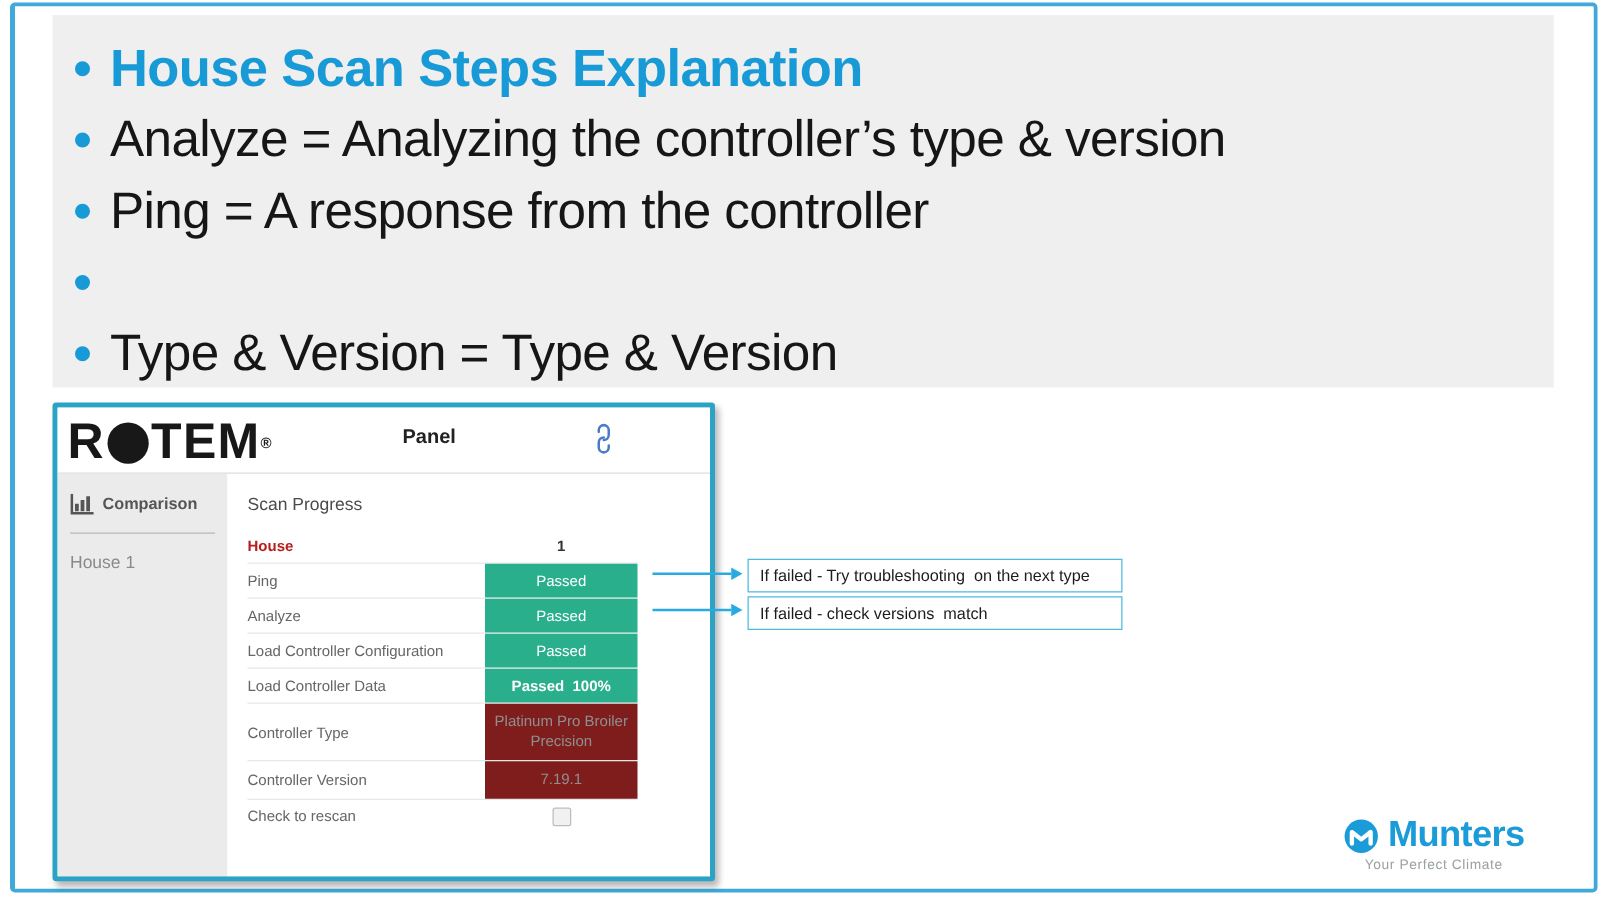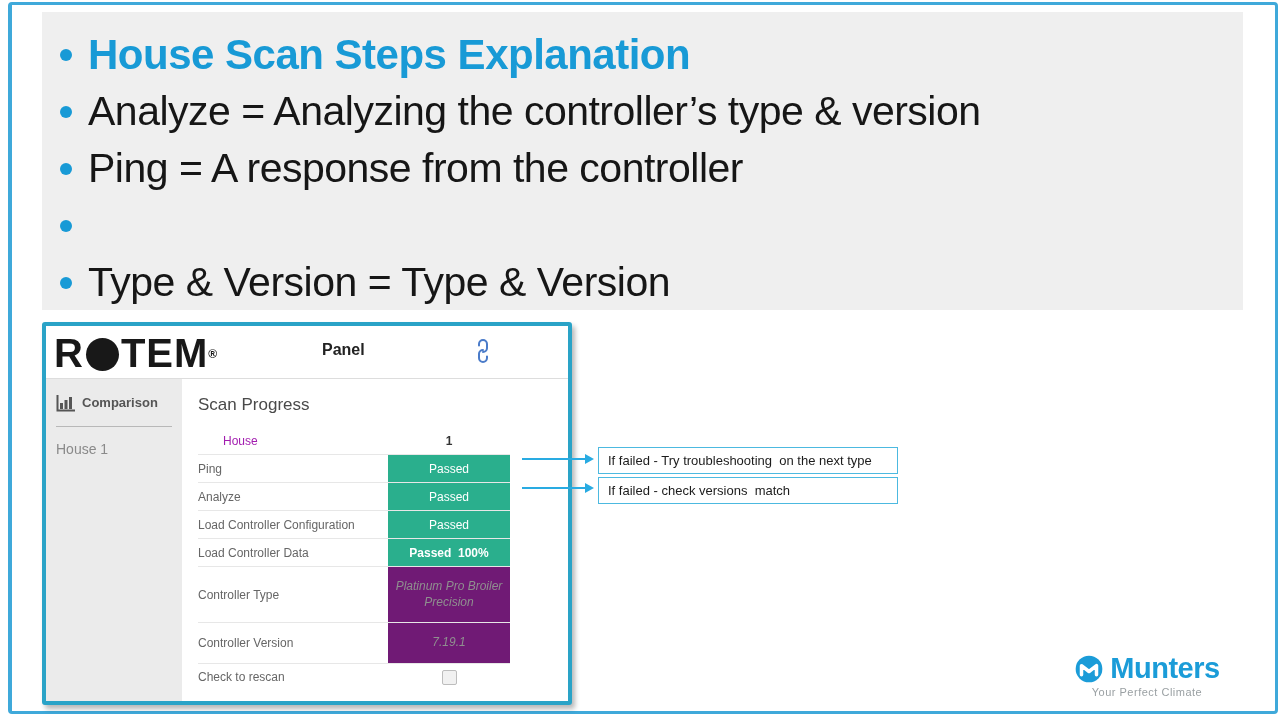--- a/index.html
+++ b/index.html
@@ -32,32 +32,32 @@
   .link-icon svg{transform:rotate(-45deg);}
 
   .panel-body{display:flex;height:326px;}
   .sidebar{width:136px;background:#ebebeb;flex:none;padding-top:12px;box-sizing:border-box;}
   .sidebar-comparison{display:flex;padding:4px 8px 10px 10px;cursor:default;}
   .comparison-label{font-size:13px;font-weight:bold;color:#555;margin-left:7px;}
   .sidebar-divider{height:1px;background:#b8b8b8;margin:4px 10px 0 10px;}
   .sidebar-house{font-size:14px;color:#8a8a8a;padding:14px 10px 0 10px;}
 
   .main{flex:1;background:#fff;padding:16px 0 0 16px;box-sizing:border-box;}
-  .scan-title{font-size:17px;color:#4a4a4a;margin-bottom:12px;}
+  .scan-title{font-size:14px;color:#4a4a4a;margin-bottom:12px;}
   .scan-table{width:312px;}
   .trow{display:flex;align-items:stretch;border-top:1px solid #e7e7e7;min-height:27px;}
   .trow:first-child{border-top:none;}
   .trow .tlabel{flex:1;font-size:12px;color:#666;display:flex;align-items:center;}
   .trow .tvalue{width:122px;flex:none;font-size:12px;display:flex;align-items:center;
     justify-content:center;text-align:center;white-space:pre;}
-  .trow.head .tlabel{font-weight:normal;color:#a21caf;margin-left:25px;}
+  .trow.head .tlabel{font-weight:bold;color:#b91c1c;}
   .trow.head .tvalue{font-weight:bold;color:#333;}
   .trow.passed .tvalue{background:#2aaf8d;color:#fff;}
   .trow.passed-bold .tvalue{background:#2aaf8d;color:#fff;font-weight:bold;}
-  .trow.muted .tvalue{background:#701a75;color:#8f8f8f;white-space:normal;line-height:1.3;padding:12px 6px;box-sizing:border-box;font-style:italic;}
+  .trow.muted .tvalue{background:#7f1d1d;color:#8f8f8f;white-space:normal;line-height:1.3;padding:7px 6px;box-sizing:border-box;}
   .trow.tall{min-height:40px;}
   .checkbox{width:13px;height:13px;background:#f1f1f1;border:1px solid #bdbdbd;border-radius:2px;}
 
   
   .arrow-line{position:absolute;height:2px;background:#29abe2;}
   .arrow-head{position:absolute;width:0;height:0;border-left:9px solid #29abe2;
     border-top:5px solid transparent;border-bottom:5px solid transparent;}
   .callout{position:absolute;width:289px;height:25px;background:#fff;border:1px solid #4cb9e0;
     display:flex;align-items:center;padding-left:9px;box-sizing:content-box;}
   .callout-text{font-size:13px;color:#1c1c1c;white-space:pre;}

